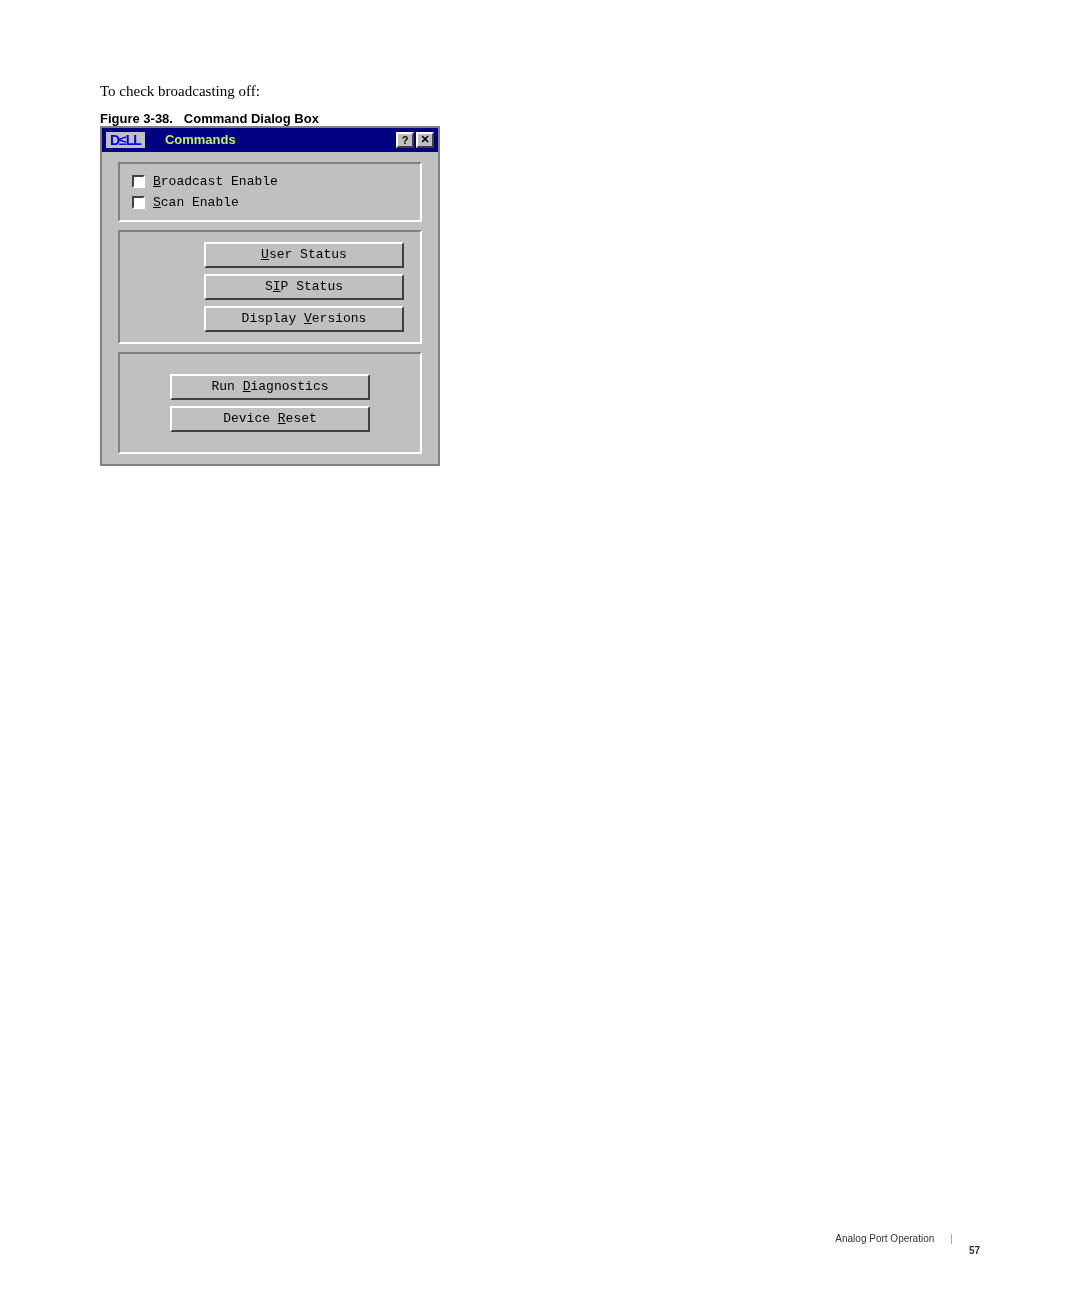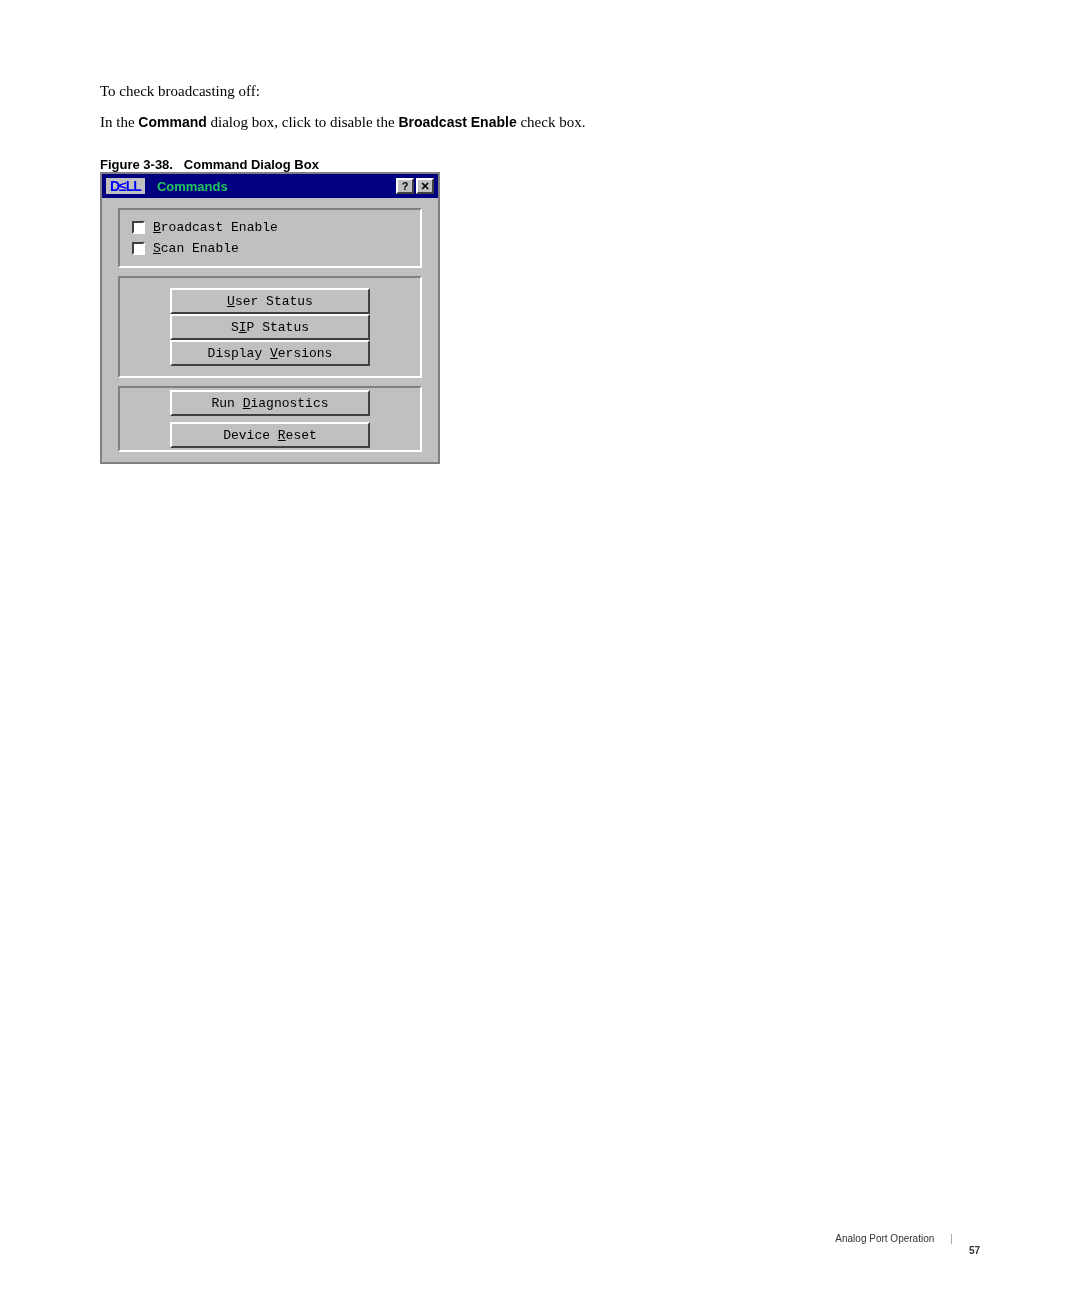--- a/index.html
+++ b/index.html
@@ -58,35 +58,35 @@
       display: flex;
       align-items: center;
       justify-content: space-between;
       padding: 3px 4px;
       height: 24px;
     }
 
     .titlebar-left {
       display: flex;
       align-items: center;
-      gap: 12px;
+      gap: 20px;
     }
 
     .dell-logo {
       font-family: Arial, sans-serif;
       font-size: 14px;
       font-weight: bold;
       color: #0000ff;
       background: #c0c0c0;
       padding: 0 4px;
       letter-spacing: -1px;
     }
 
     .titlebar-title {
-      color: #22c55e;
+      color: #bef264;
       font-family: Arial, sans-serif;
       font-size: 13px;
       font-weight: bold;
     }
 
     .titlebar-buttons {
       display: flex;
       gap: 2px;
       align-items: center;
     }
@@ -165,31 +165,31 @@
     .buttons-section {
       background: #c0c0c0;
       border-top: 2px solid #808080;
       border-left: 2px solid #808080;
       border-right: 2px solid #ffffff;
       border-bottom: 2px solid #ffffff;
       padding: 10px 16px;
       margin-bottom: 8px;
       display: flex;
       flex-direction: column;
-      align-items: center;
-      gap: 0;
+      align-items: flex-end;
+      gap: 6px;
     }
 
     .buttons-section-2 {
       background: #c0c0c0;
       border-top: 2px solid #808080;
       border-left: 2px solid #808080;
       border-right: 2px solid #ffffff;
       border-bottom: 2px solid #ffffff;
-      padding: 2px 16px;
+      padding: 20px 16px;
       display: flex;
       flex-direction: column;
       align-items: center;
       gap: 6px;
     }
 
     .dialog-button {
       background: #c0c0c0;
       border-top: 2px solid #ffffff;
       border-left: 2px solid #ffffff;
@@ -231,23 +231,20 @@
   </style>
 </head>
 <body>
 
 <div class="page-content">
 
   <p class="intro-text">
     <span>To check broadcasting off:</span>
   </p>
 
-  <p class="intro-text-2">
-    <span>In the </span><span class="bold-text">Command</span><span> dialog box, click to disable the </span><span class="bold-text">Broadcast Enable</span><span> check box.</span>
-  </p>
 
   <div class="figure-label">
     <span>Figure 3-38.</span>&nbsp;&nbsp;&nbsp;<span>Command Dialog Box</span>
   </div>
 
   <div class="dialog-box">
 
     <div class="dialog-titlebar">
       <div class="titlebar-left">
         <span class="dell-logo">D≤LL</span>

